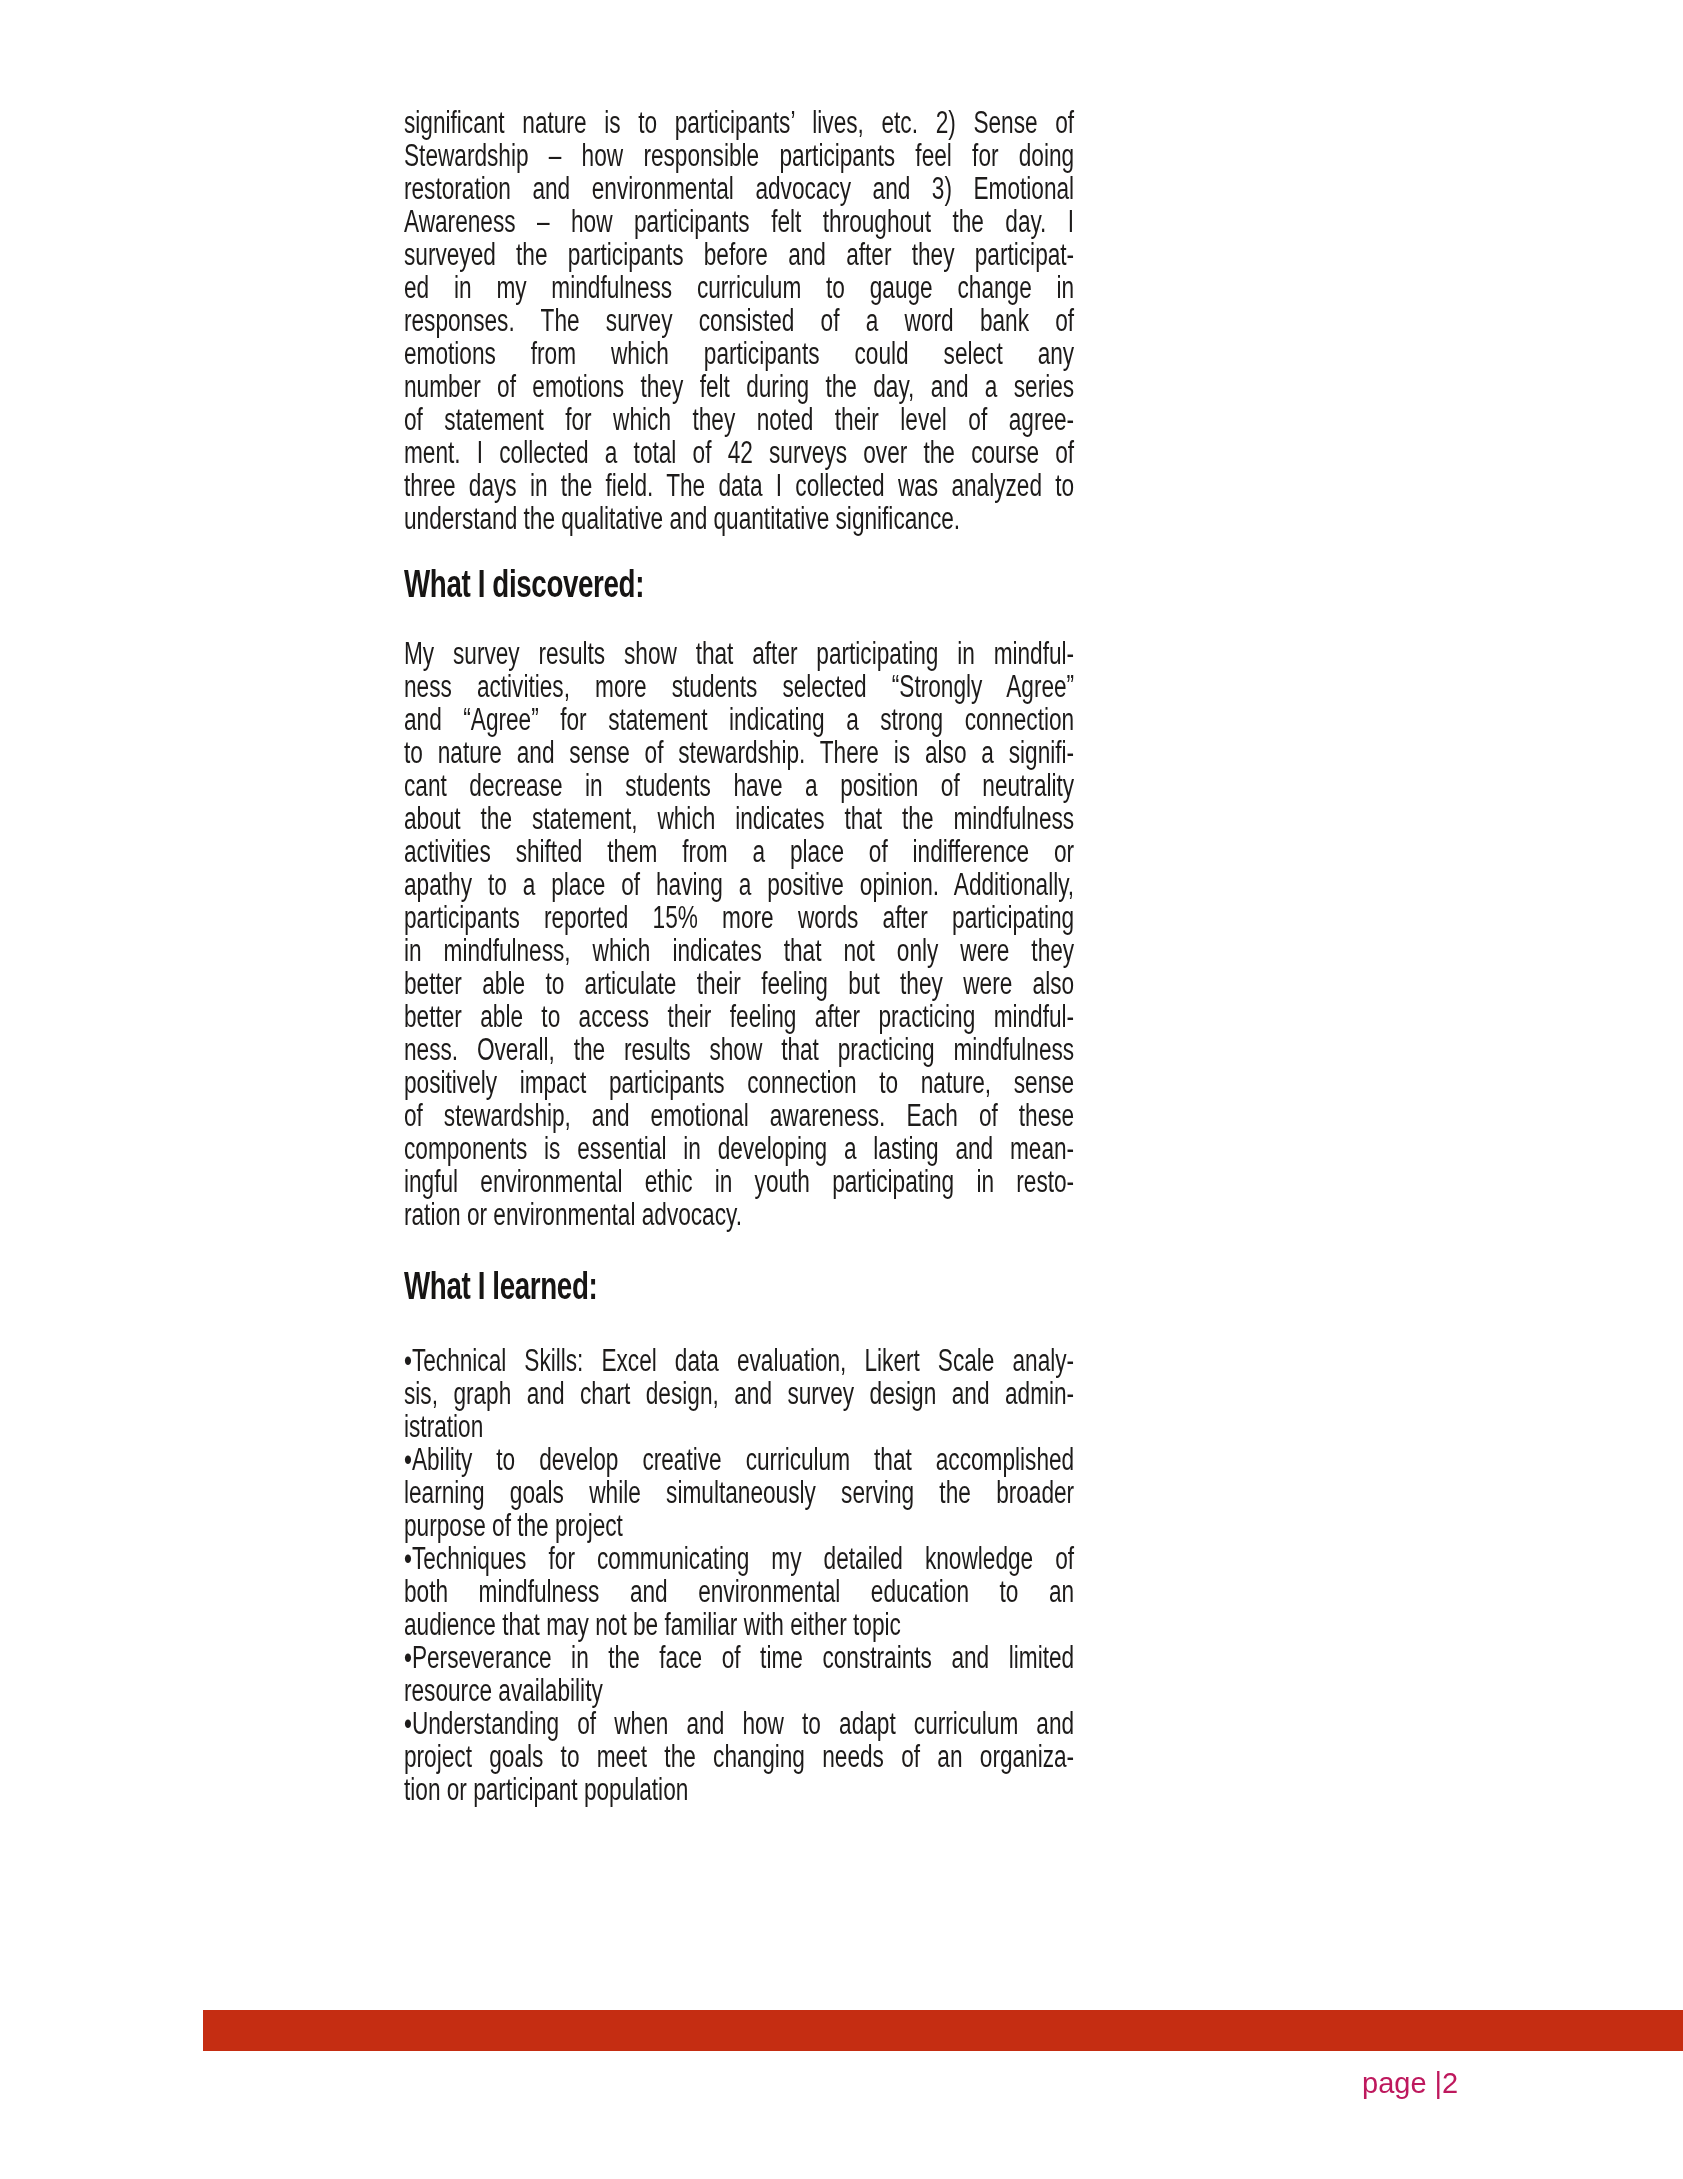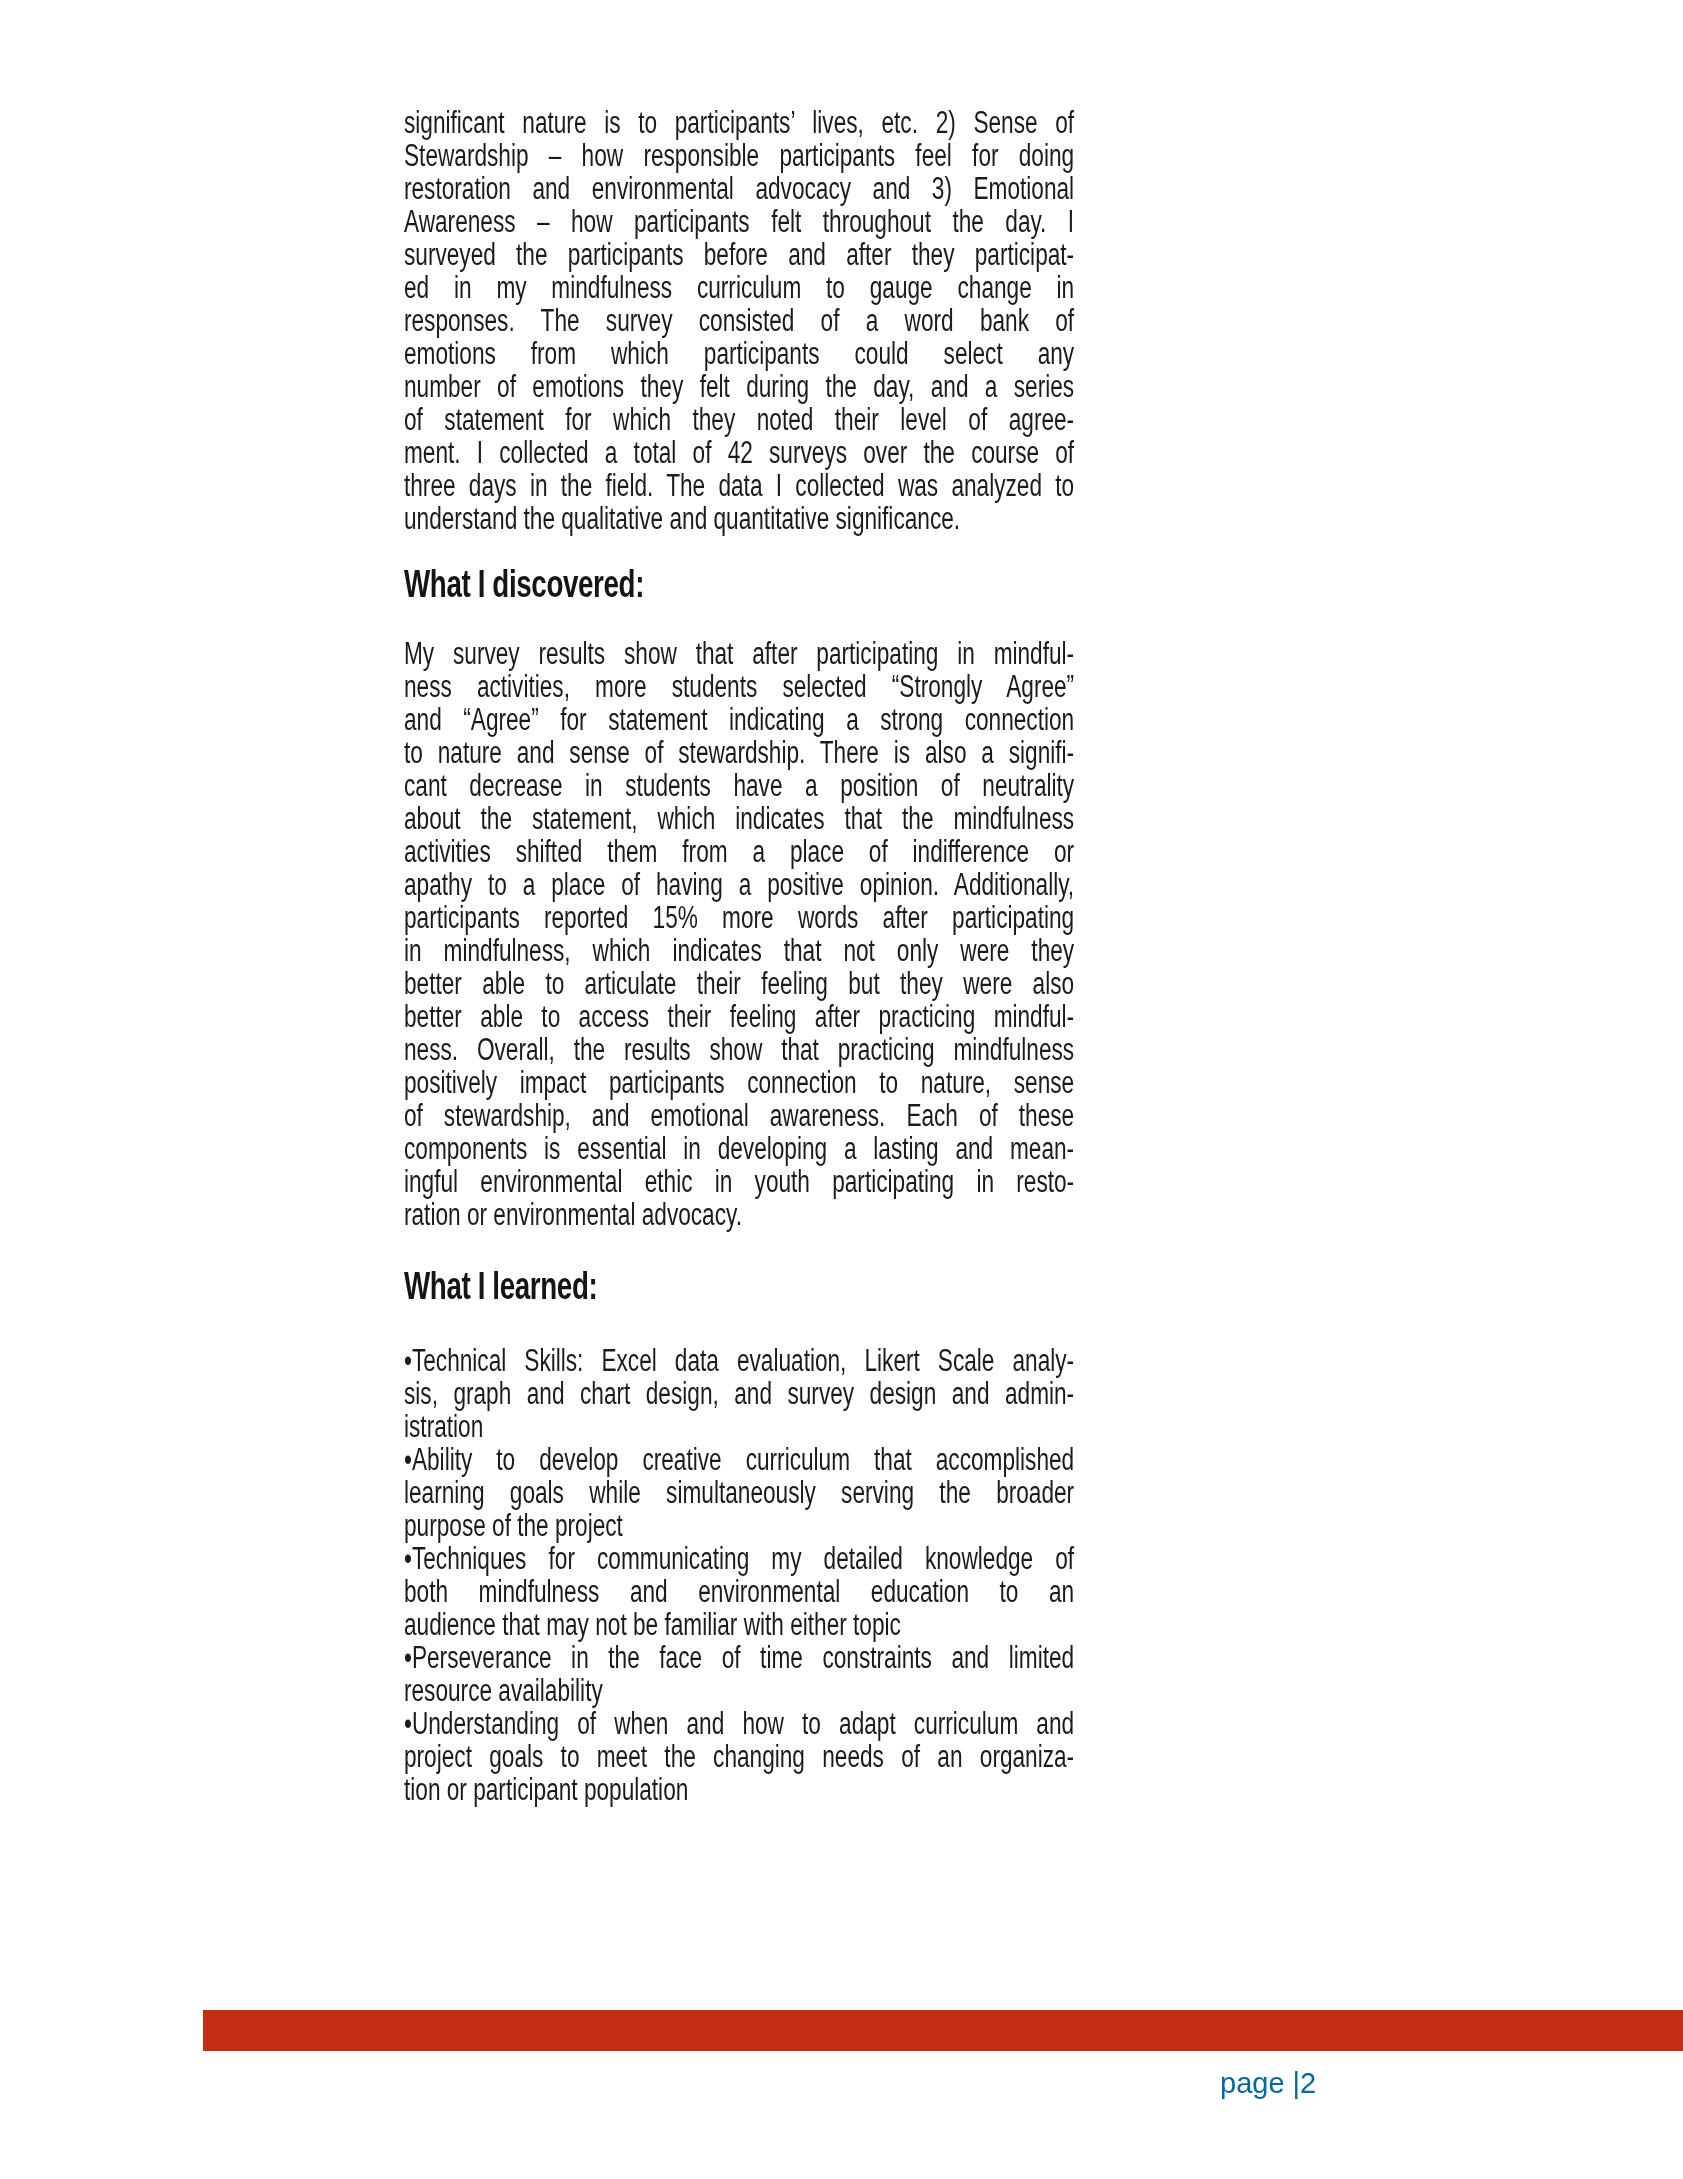--- a/index.html
+++ b/index.html
@@ -41,25 +41,25 @@
   .accent-bar {
     position: absolute;
     left: 203px;
     top: 2010px;
     width: 1480px;
     height: 41px;
     background: #c52d12;
   }
   .page-number {
     position: absolute;
-    left: 1220px;
+    left: 1362px;
     top: 2067px;
     font-size: 29px;
     line-height: 33px;
-    color: #0369a1;
+    color: #be185d;
   }
 </style>
 </head>
 <body>
 
 <div class="page">
 
   <div class="column">
 
     <div class="para">

